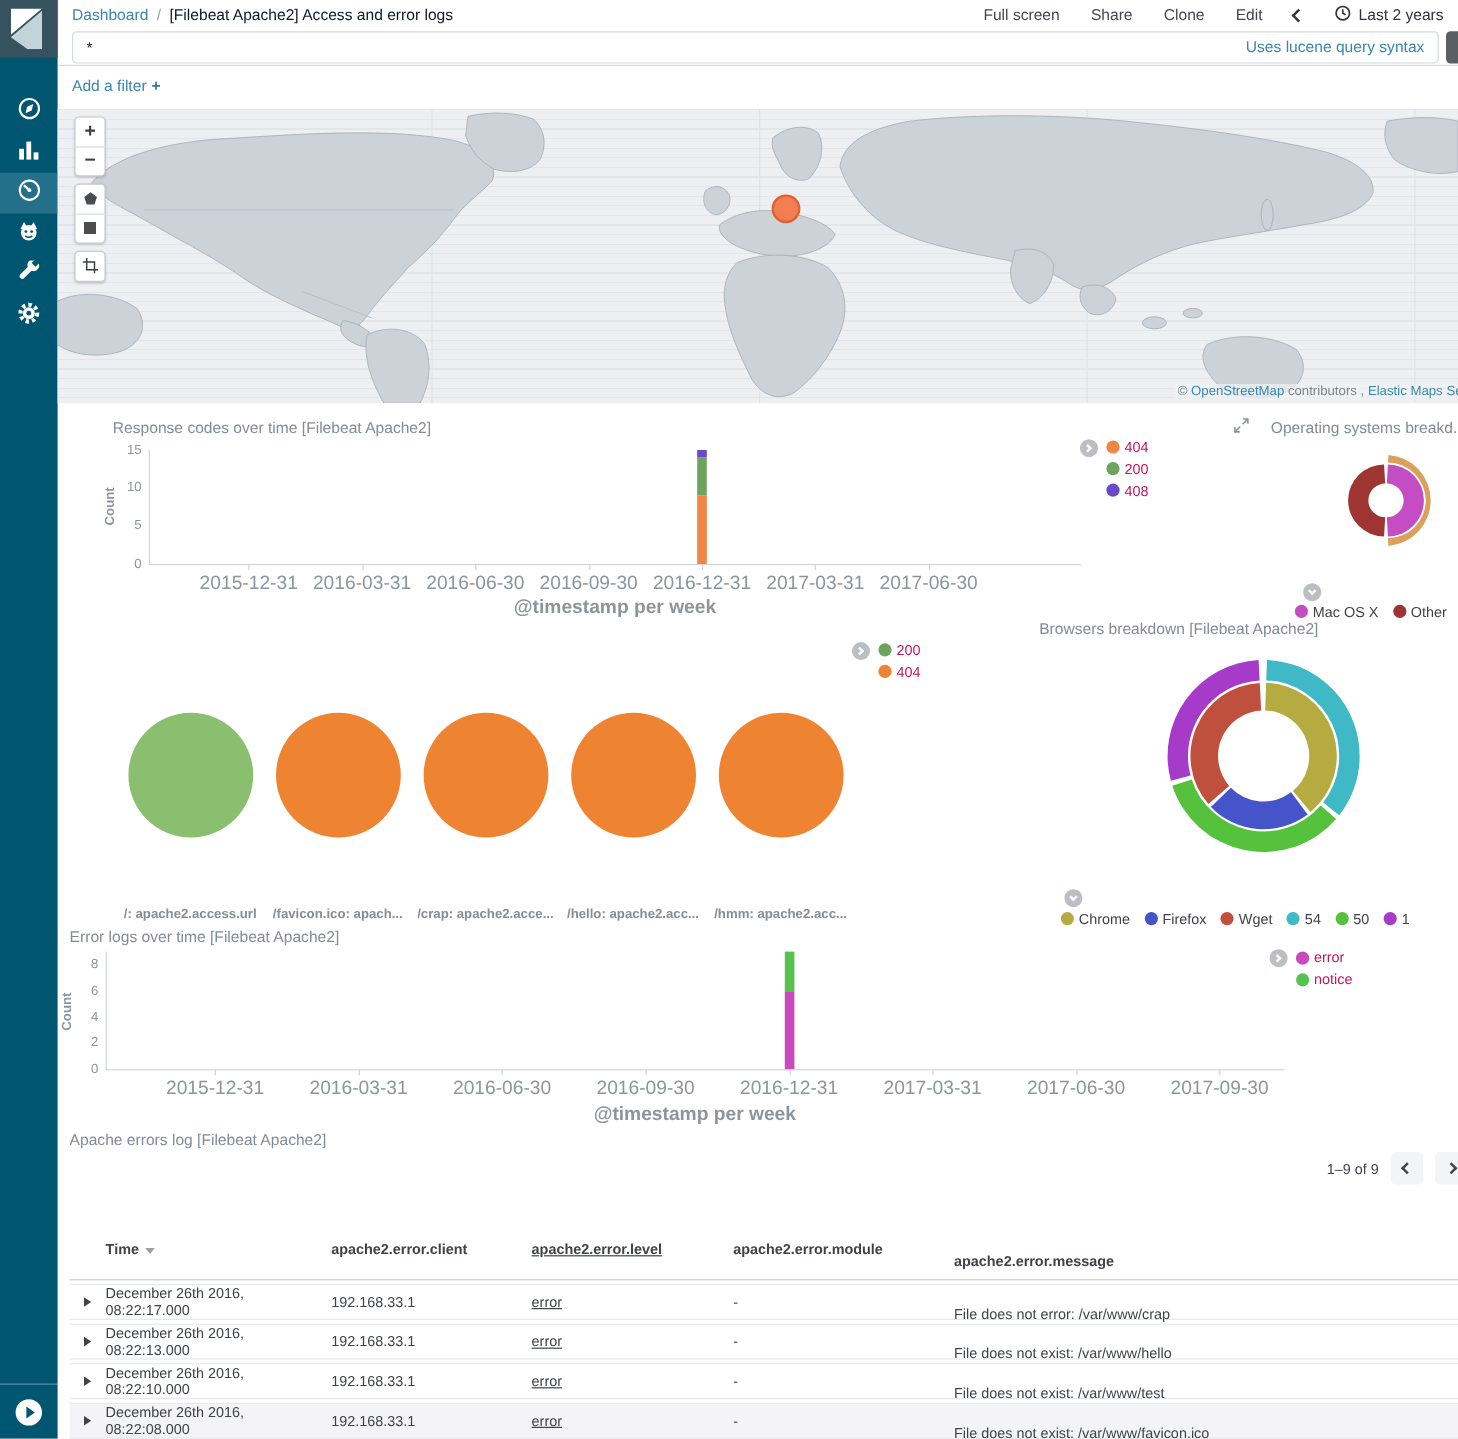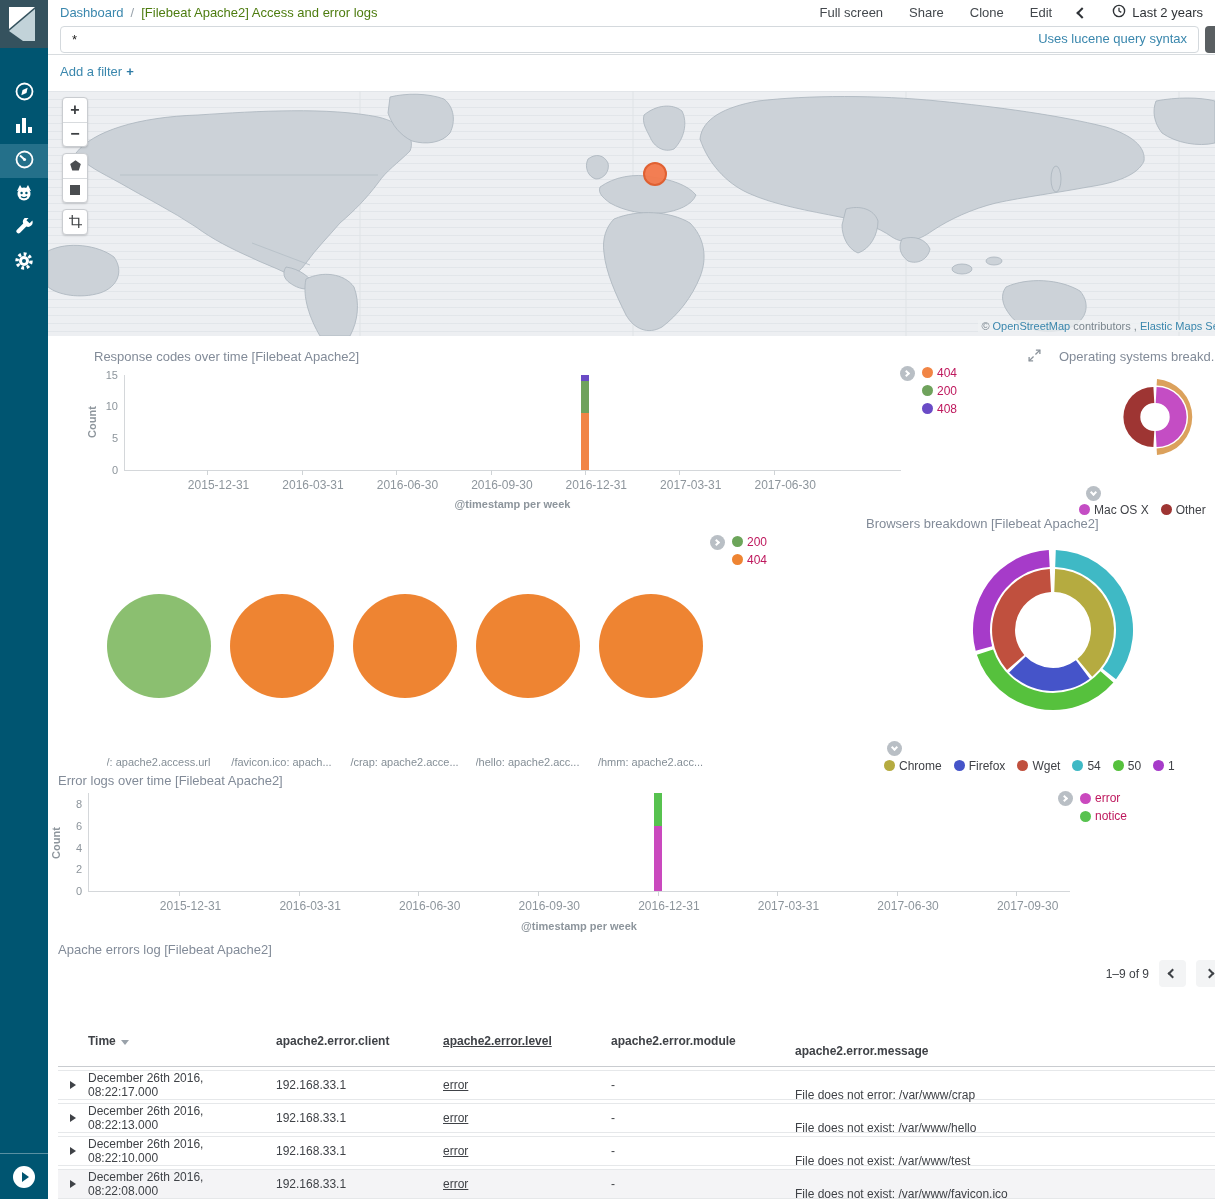--- a/index.html
+++ b/index.html
@@ -16,21 +16,21 @@
   #sb-icons { margin-top:28px; display:flex; flex-direction:column; }
   #sb-bottom { position:absolute; bottom:0; left:0; width:48px; height:46px; border-top:1px solid rgba(255,255,255,.35); display:flex; align-items:center; justify-content:center; }
   .collapse-btn { width:22px; height:22px; border-radius:50%; background:#fff; display:flex; align-items:center; justify-content:center; cursor:pointer; }
   .collapse-btn .tri { width:0; height:0; border-left:7px solid #005571; border-top:5px solid transparent; border-bottom:5px solid transparent; margin-left:2px; }
 
   
   #main { flex:1; display:flex; flex-direction:column; }
   #topbar { height:27px; display:flex; align-items:center; padding:0 14px 0 12px; font-size:13px; }
   .link { color:#3a87ad; cursor:pointer; text-decoration:none; }
   #crumb-sep { color:#98a2ab; margin:0 7px; }
-  #crumb-page { color:#4d7c0f; }
+  #crumb-page { color:#0f172a; }
   #topnav { margin-left:auto; display:flex; align-items:center; gap:26px; }
   .navlink { color:#43484d; cursor:pointer; }
   .chev { display:inline-block; width:8px; height:8px; border-right:2px solid #2f3337; border-bottom:2px solid #2f3337; cursor:pointer; }
   .chev.left { transform:rotate(135deg); }
   .chev.right { transform:rotate(-45deg); }
   #timepick { display:flex; align-items:center; gap:6px; color:#2f3337; cursor:pointer; }
 
   #querybar { height:30px; padding:0 12px; display:flex; align-items:flex-start; border-bottom:1px solid #d8dcdf; padding-bottom:1px; }
   #qwrap { flex:1; position:relative; }
   #qinput { width:100%; height:27px; border:1px solid #d4d9dd; border-radius:4px; padding:0 11px; font-size:13px; color:#222; font-family:inherit; }
@@ -66,38 +66,38 @@
   #os-panel { width:200px; }
   #row3 { height:270px; }
   #tu-panel { width:770px; }
   #br-panel { width:397px; }
   #el-panel { height:178px; }
 
   
   .plot { position:absolute; border-left:1px solid #d4d7da; border-bottom:1px solid #d4d7da; }
   .ytick { position:absolute; right:calc(100% + 7px); width:30px; text-align:right; font-size:11px; color:#8d959c; }
   .xmark { position:absolute; top:100%; width:1px; height:5px; background:#cfd3d6; }
-  .xtick { position:absolute; top:calc(100% + 8px); width:84px; margin-left:-42px; text-align:right; font-size:12px; color:#8d959c; }
+  .xtick { position:absolute; top:calc(100% + 8px); width:84px; margin-left:-42px; text-align:center; font-size:16px; color:#8d959c; }
   .seg { position:absolute; width:8px; margin-left:-4px; }
   .ylab { position:absolute; font-size:11px; font-weight:bold; color:#8d959c; transform:rotate(-90deg); transform-origin:center; }
-  .xlab { position:absolute; text-align:center; font-size:11px; font-weight:bold; color:#8d959c; }
+  .xlab { position:absolute; text-align:center; font-size:16px; font-weight:bold; color:#8d959c; }
 
   
   .legend-v { position:absolute; display:flex; flex-direction:column; gap:4px; font-size:12px; color:#be185d; }
   .legend-h { position:absolute; display:flex; gap:12px; font-size:12px; color:#404247; white-space:nowrap; }
   .leg-item { display:flex; align-items:center; gap:4px; cursor:pointer; }
   .leg-item .dot { width:11px; height:11px; }
   .chevcirc { width:15px; height:15px; border-radius:50%; background:#b9bfc5; display:flex; align-items:center; justify-content:center; cursor:pointer; flex-shrink:0; }
   .chevcirc i { display:block; width:5px; height:5px; border-right:2px solid #fff; border-bottom:2px solid #fff; }
   .chevcirc.r i { transform:rotate(-45deg); margin-left:-2px; }
   .chevcirc.d i { transform:rotate(45deg); margin-top:-2px; }
 
   
   #pies { position:absolute; left:13px; top:85px; display:flex; }
-  .pie-col { width:123px; display:flex; flex-direction:column; align-items:center; }
+  .pie-col { width:123px; display:flex; flex-direction:column; align-items:center;font-weight:bold; }
   .pie { width:104px; height:104px; border-radius:50%; }
   .pie-lab { margin-top:58px; font-size:11px; color:#848e96; max-width:120px; white-space:nowrap; overflow:hidden; }
 
   
   #tbl-panel { flex:1; position:relative; }
   #pag { position:absolute; right:28px; top:26px; display:flex; align-items:center; gap:10px; font-size:12px; color:#3f4247; }
   .pagbtn { width:27px; height:27px; border-radius:4px; background:#f3f4f5; display:flex; align-items:center; justify-content:center; cursor:pointer; }
   .pagbtn .chev { width:7px; height:7px; border-color:#3f4247; }
   #thead { display:flex; align-items:center; margin:64px 14px 0 10px; padding-bottom:8px; border-bottom:1px solid #c9ccd0; font-size:12px; font-weight:bold; }
   .trow { display:flex; align-items:center; margin:3px 14px 0 10px; height:30px; border-top:1px solid #e6e8ea; border-bottom:1px solid #e6e8ea; font-size:12px; }

